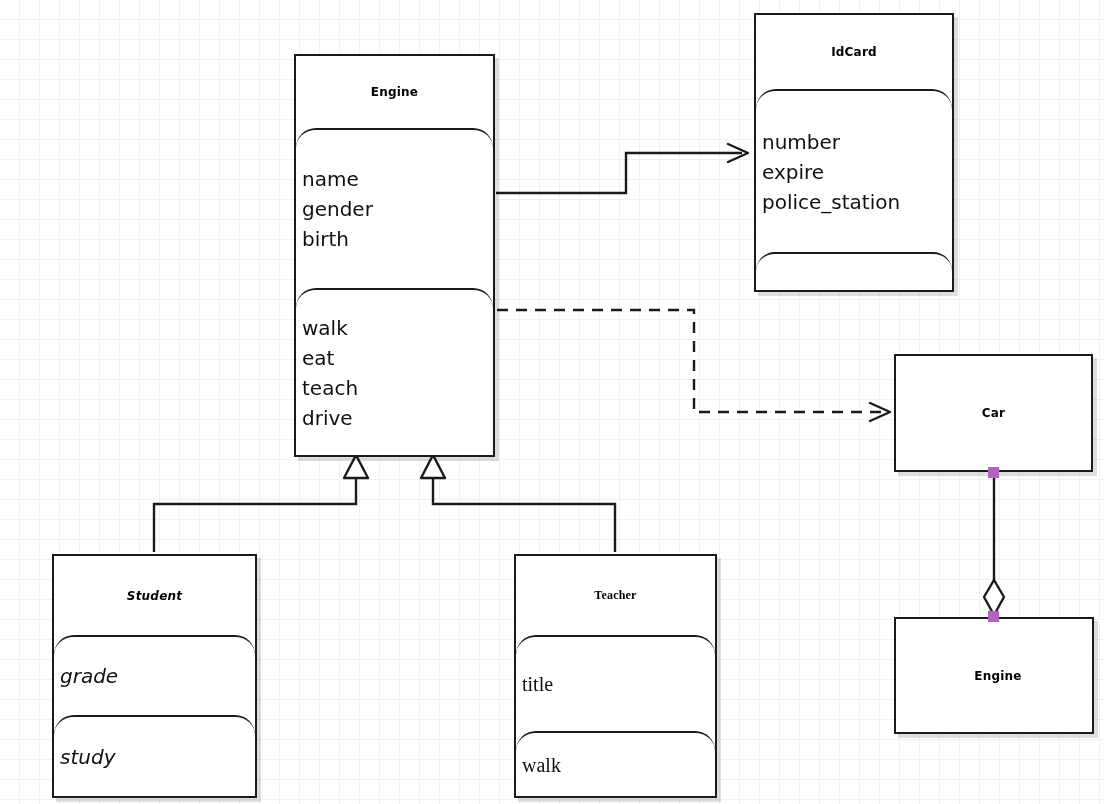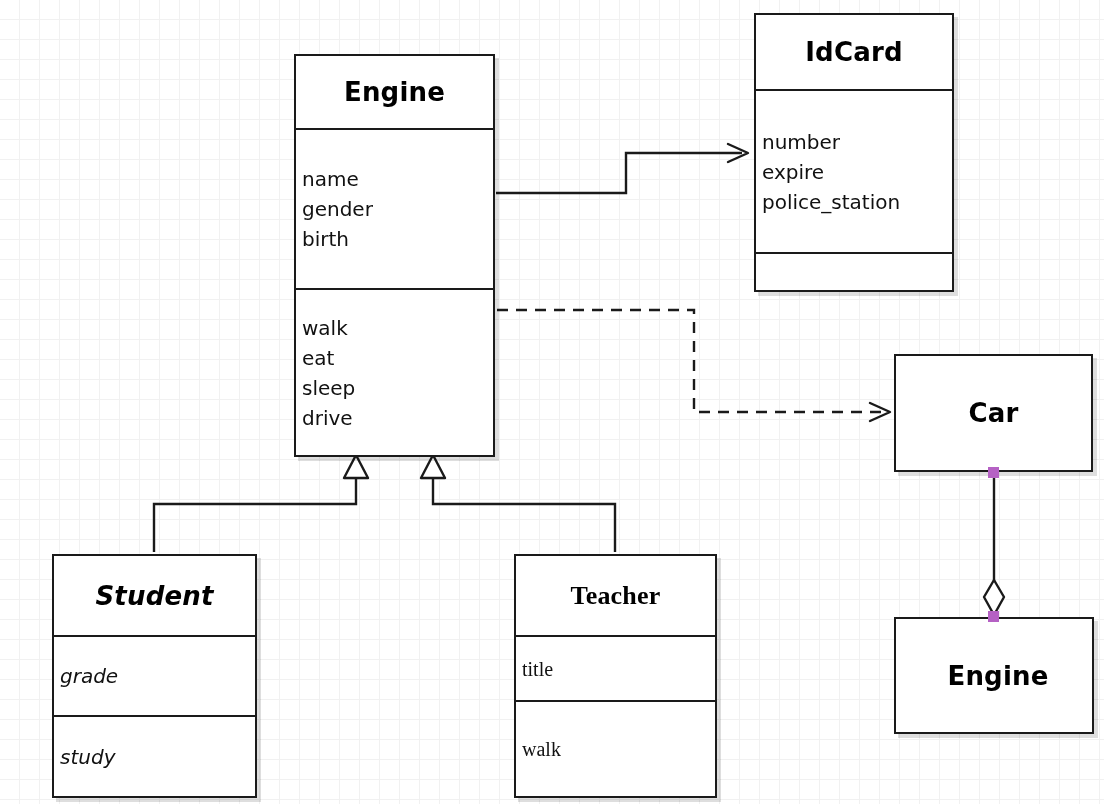--- a/index.html
+++ b/index.html
@@ -39,27 +39,28 @@
     flex-direction: column;
     z-index: 3;
   }
   .compartment {
     box-sizing: border-box;
     position: relative;
     overflow: hidden;
   }
   .compartment.divided {
     border-top: 2px solid #1a1a1a;
+    border-radius: 20px;
   }
   .class-title {
     display: flex;
     align-items: center;
     justify-content: center;
     font-weight: bold;
-    font-size: 26px;
+    font-size: 12px;
     color: #000000;
     letter-spacing: 0.2px;
   }
   .members {
     display: flex;
     flex-direction: column;
     justify-content: center;
     padding-left: 6px;
   }
   .member {
@@ -118,21 +119,21 @@
   <div class="uml-class" style="left:294px; top:54px; width:201px; height:403px;">
     <div class="compartment class-title" style="height:72px;">Engine</div>
     <div class="compartment divided members" style="height:160px;">
       <div class="member">name</div>
       <div class="member">gender</div>
       <div class="member">birth</div>
     </div>
     <div class="compartment divided members" style="flex:1 1 auto;">
       <div class="member">walk</div>
       <div class="member">eat</div>
-      <div class="member">sleep</div>
+      <div class="member">teach</div>
       <div class="member">drive</div>
     </div>
   </div>
 
   <div class="uml-class" style="left:754px; top:13px; width:200px; height:279px;">
     <div class="compartment class-title" style="height:74px;">IdCard</div>
     <div class="compartment divided members" style="flex:1 1 auto;">
       <div class="member">number</div>
       <div class="member">expire</div>
       <div class="member">police_station</div>
@@ -145,21 +146,21 @@
     <div class="compartment divided members" style="height:80px;">
       <div class="member">grade</div>
     </div>
     <div class="compartment divided members" style="flex:1 1 auto;">
       <div class="member">study</div>
     </div>
   </div>
 
   <div class="uml-class" style="left:514px; top:554px; width:203px; height:244px;font-family:Liberation Serif, serif;">
     <div class="compartment class-title" style="height:79px;">Teacher</div>
-    <div class="compartment divided members" style="height:65px;">
+    <div class="compartment divided members" style="height:96px;">
       <div class="member">title</div>
     </div>
     <div class="compartment divided members" style="flex:1 1 auto;">
       <div class="member">walk</div>
     </div>
   </div>
 
   <div class="uml-class" style="left:894px; top:354px; width:199px; height:118px;">
     <div class="compartment class-title" style="flex:1 1 auto;">Car</div>
   </div>

